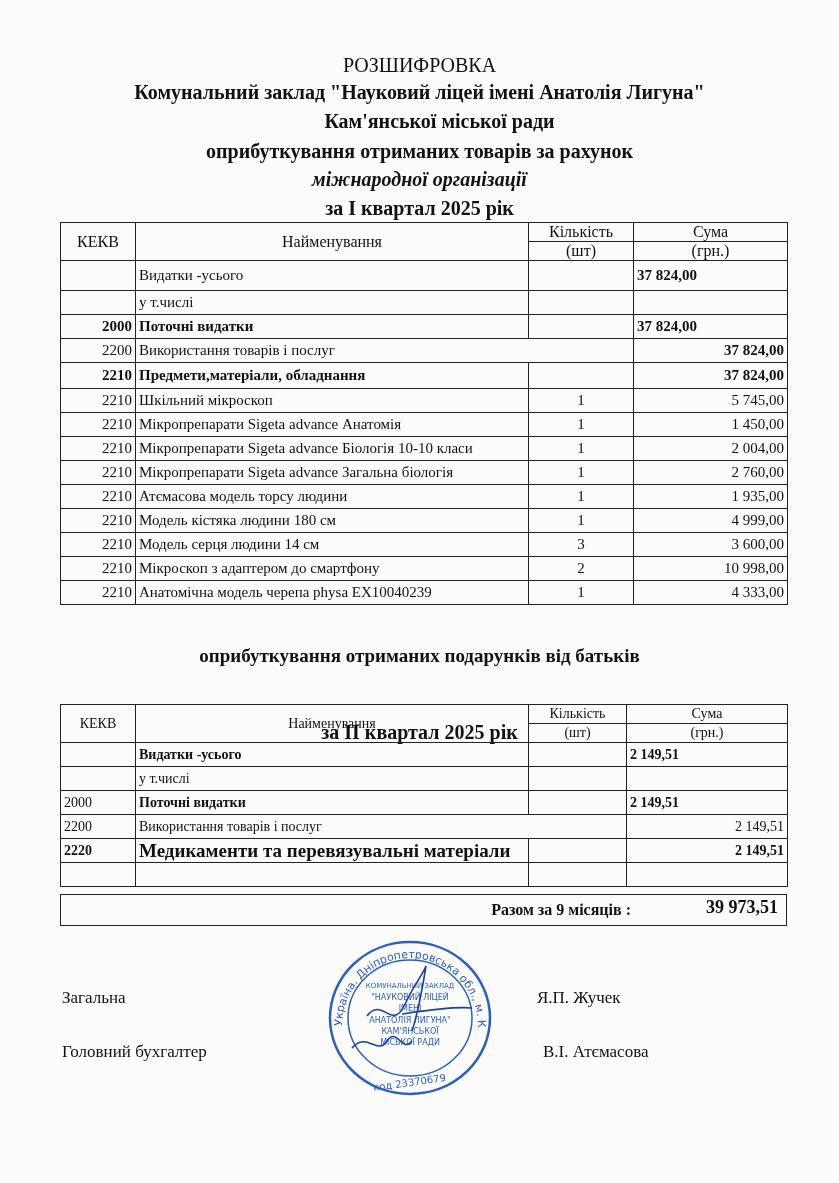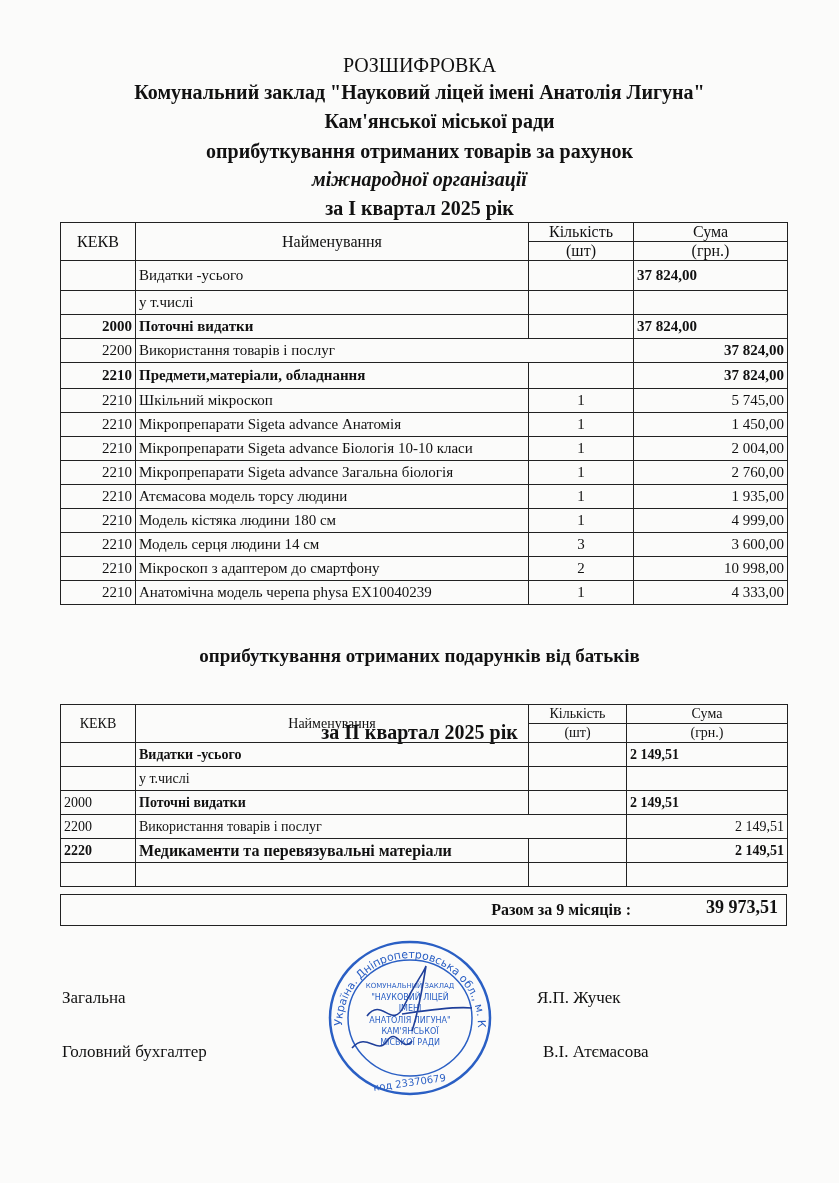--- a/index.html
+++ b/index.html
@@ -169,21 +169,21 @@
     <td></td>
     <td class="b" style="font-size:14px">2 149,51</td>
   </tr>
   <tr style="height:20px">
     <td style="font-size:14px">2200</td>
     <td colspan="2" style="font-size:14px;border-right:none">Використання товарів і послуг</td>
     <td class="r" style="font-size:14px">2 149,51</td>
   </tr>
   <tr style="height:22px">
     <td class="b" style="font-size:14px">2220</td>
-    <td class="b" style="font-size:16px">Медикаменти та перевязувальні матеріали</td>
+    <td class="b" style="font-size:19px">Медикаменти та перевязувальні матеріали</td>
     <td></td>
     <td class="r b" style="font-size:14px">2 149,51</td>
   </tr>
   <tr style="height:22px">
     <td></td>
     <td></td>
     <td></td>
     <td></td>
   </tr>
 </tbody>

